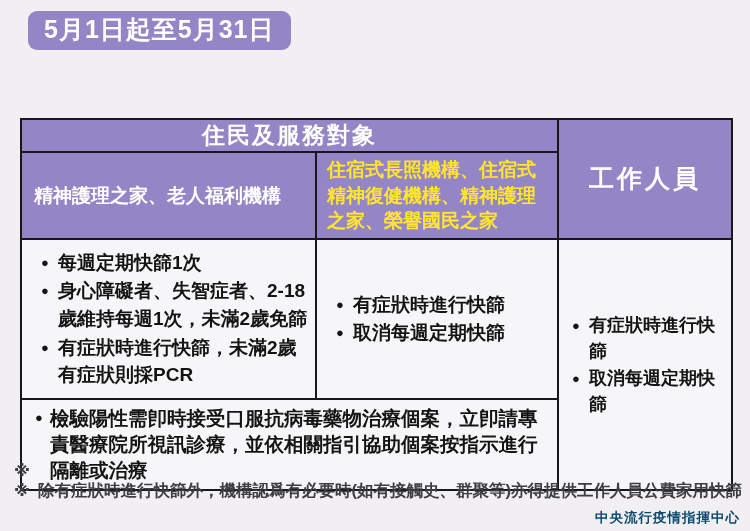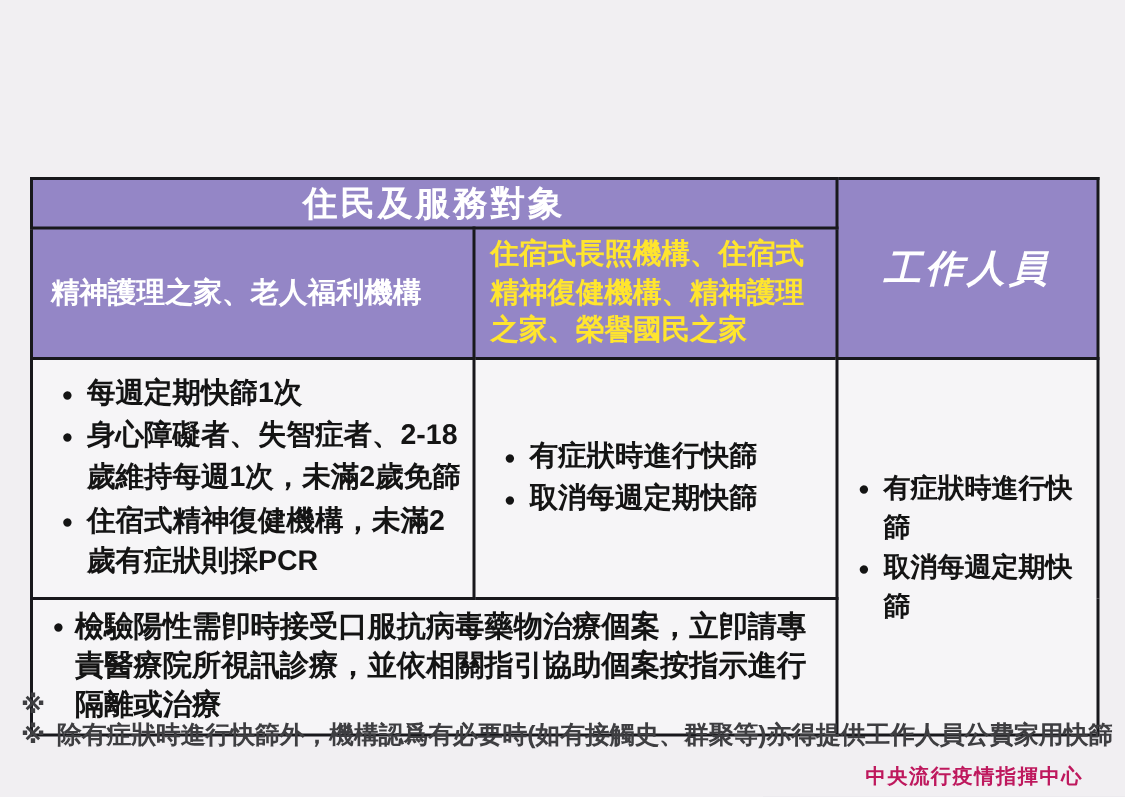--- a/index.html
+++ b/index.html
@@ -67,21 +67,21 @@
     background: var(--purple);
     color: #ffffff;
     font-weight: bold;
   }
   tr.hr1 td { height: 22px; }
   tr.hr2 td { height: 80px; }
   tr.br1 td { height: 145px; }
   tr.br2 td { height: 73px; }
   .center { text-align: center; }
   .group-head { font-size: 23px; letter-spacing: 2px; }
-  .staff-head { font-size: 25px; letter-spacing: 3px; font-style: italic; }
+  .staff-head { font-size: 25px; letter-spacing: 3px; }
   .sub {
     font-size: 19px;
     line-height: 1.35;
     padding: 4px 6px 4px 12px;
   }
   .yellow { color: var(--yellow); padding-left: 10px; }
   .bd {
     background: var(--cell);
     color: var(--body-text);
     font-weight: bold;
@@ -122,33 +122,36 @@
     left: 0;
     top: 502px;
     width: 100%;
     text-align: center;
     font-size: 21px;
     font-weight: bold;
     color: #0f0f0f;
   }
   .footer-agency {
     position: absolute;
-    right: 28px;
+    right: 10px;
     top: 509px;
     font-size: 13.5px;
     font-weight: bold;
-    color: #be185d;
+    color: #0c4a6e;
     letter-spacing: 1px;
   }
 </style>
 </head>
 <body>
 
 <div class="page">
 
+  <div class="badge">
+    <span>5月1日起至5月31日</span>
+  </div>
 
 
   <table class="grid">
     <colgroup>
         <col class="c1">
         <col class="c2">
         <col class="c3">
       </colgroup>
     <tbody>
       <tr class="hr1">
@@ -165,21 +168,21 @@
             <li>
               <span class="blt">●</span>
               <span>每週定期快篩1次</span>
             </li>
             <li>
               <span class="blt">●</span>
               <span>身心障礙者、失智症者、2-18歲維持每週1次，未滿2歲免篩</span>
             </li>
             <li>
               <span class="blt">●</span>
-              <span>住宿式精神復健機構，未滿2歲有症狀則採PCR</span>
+              <span>有症狀時進行快篩，未滿2歲有症狀則採PCR</span>
             </li>
           </ul>
         </td>
         <td class="bd cell-residential">
           <ul>
             <li>
               <span class="blt">●</span>
               <span>有症狀時進行快篩</span>
             </li>
             <li>

